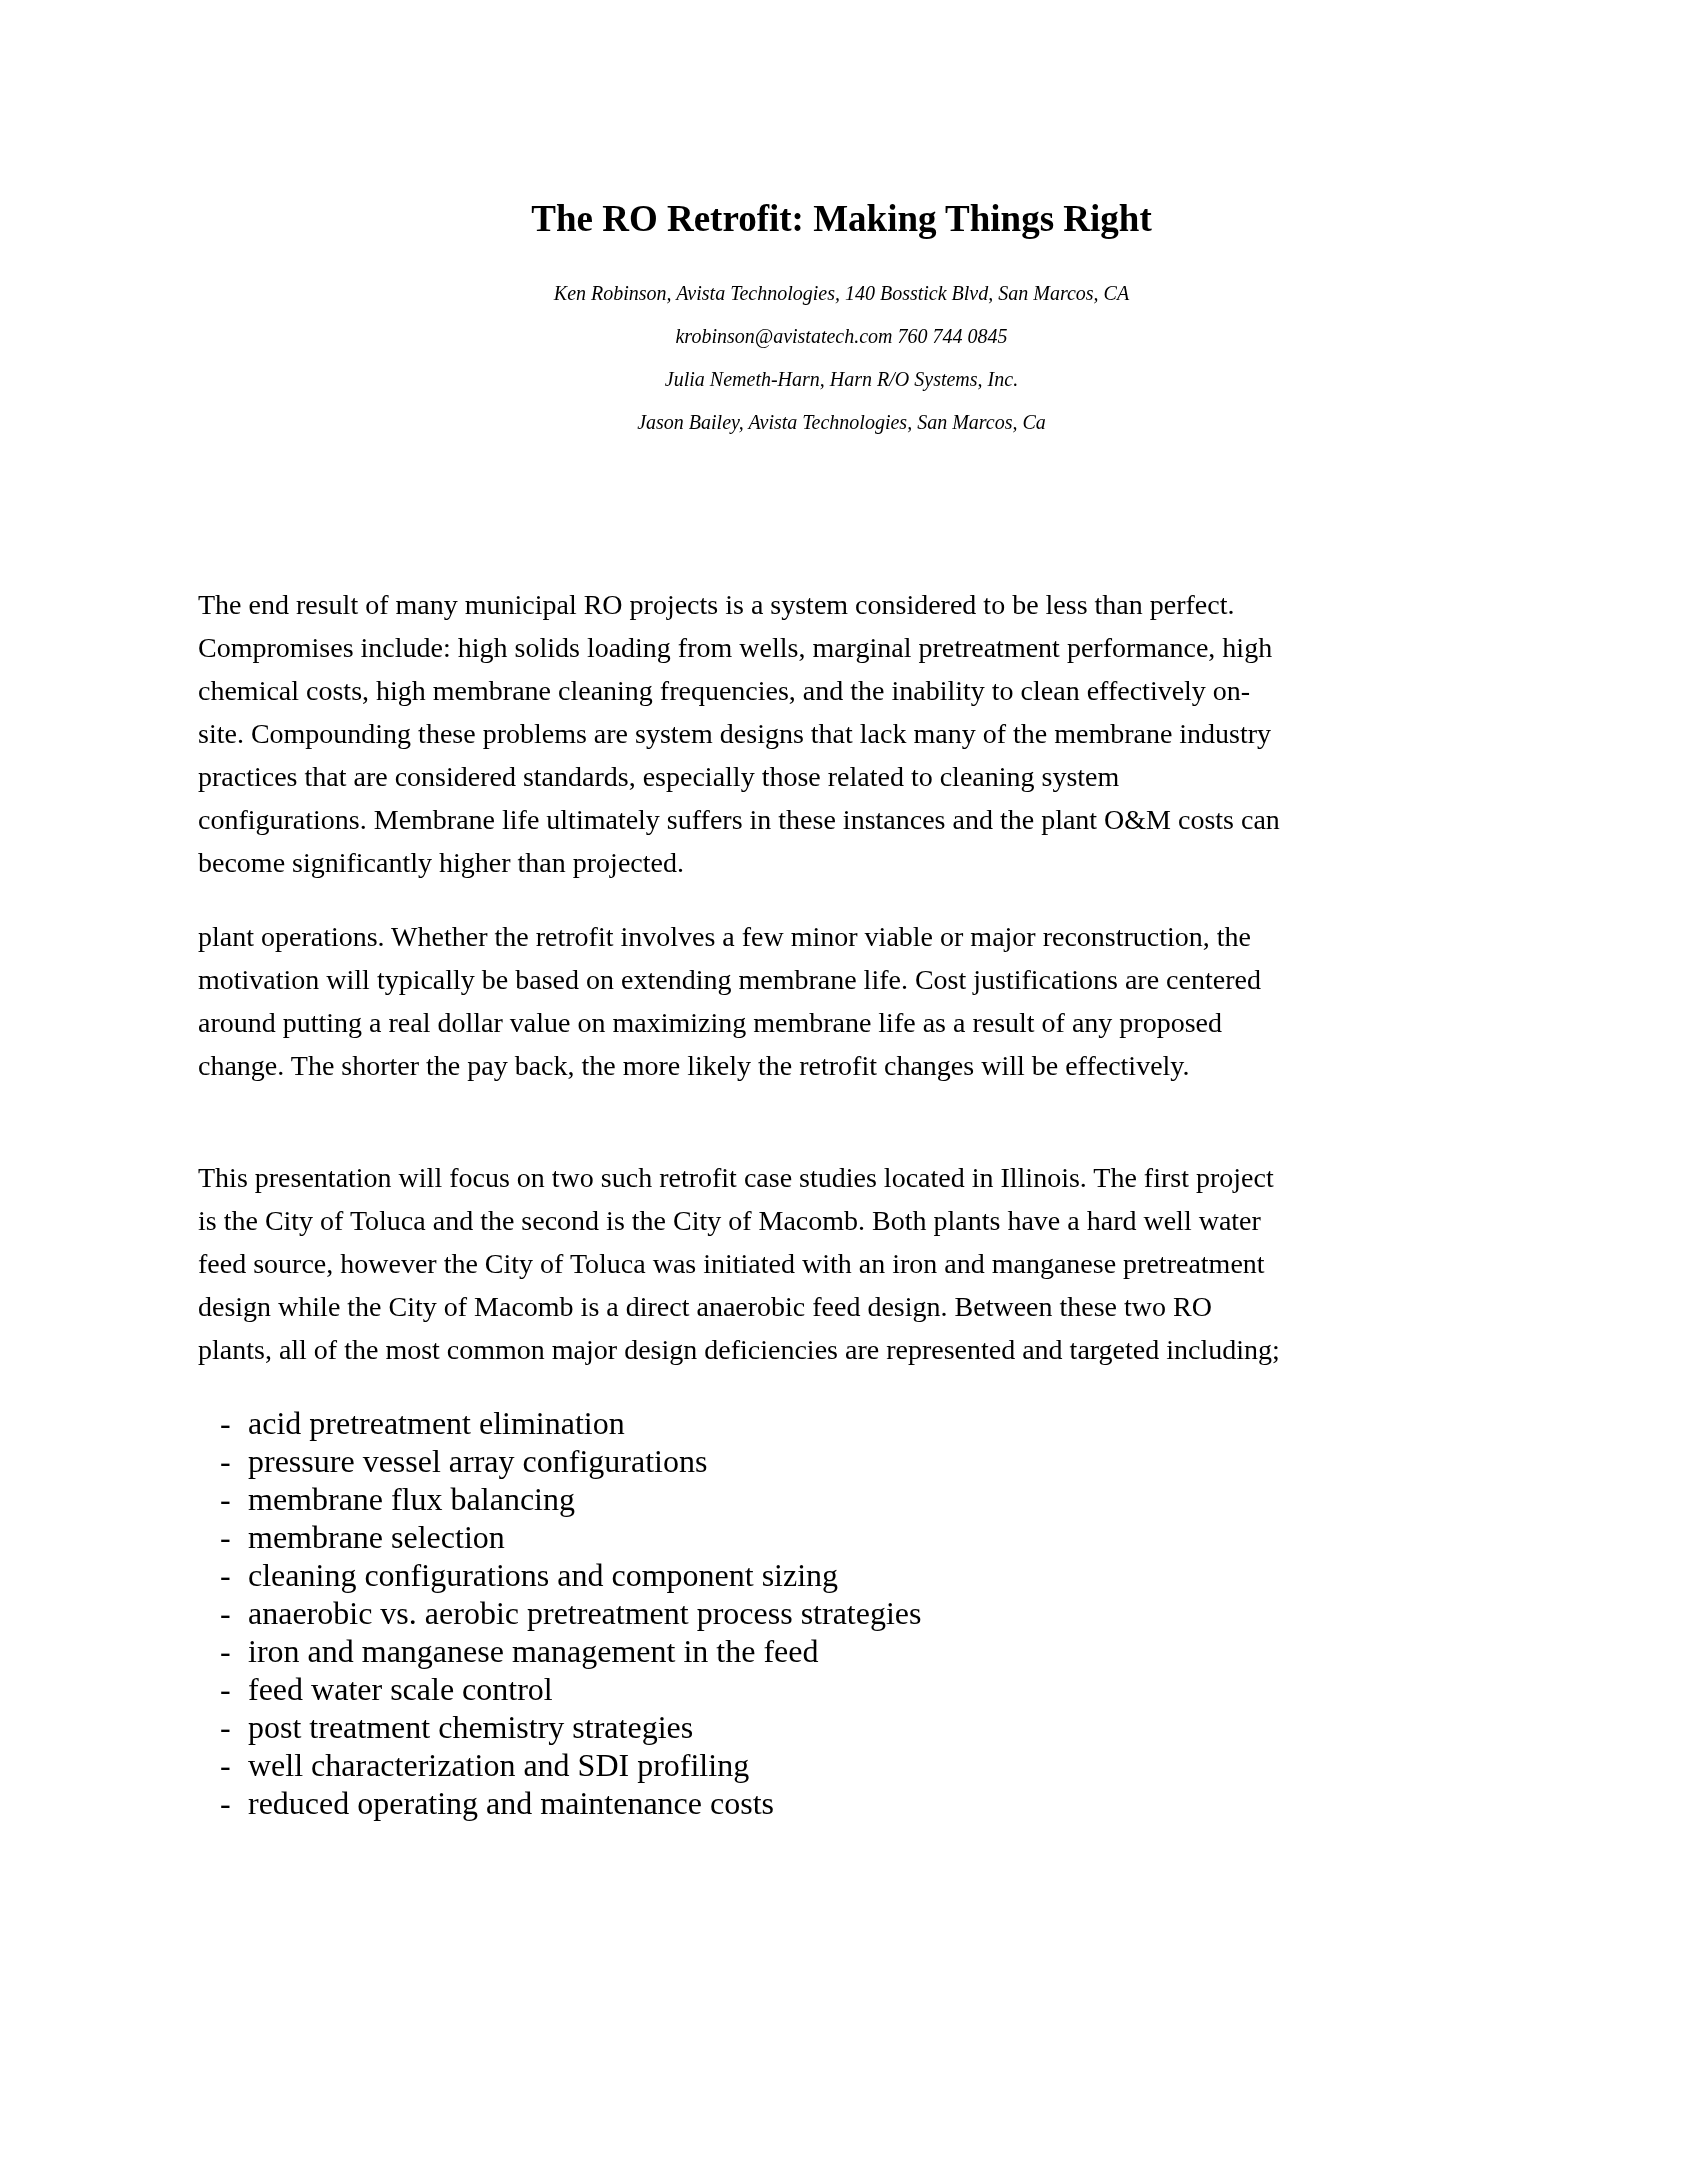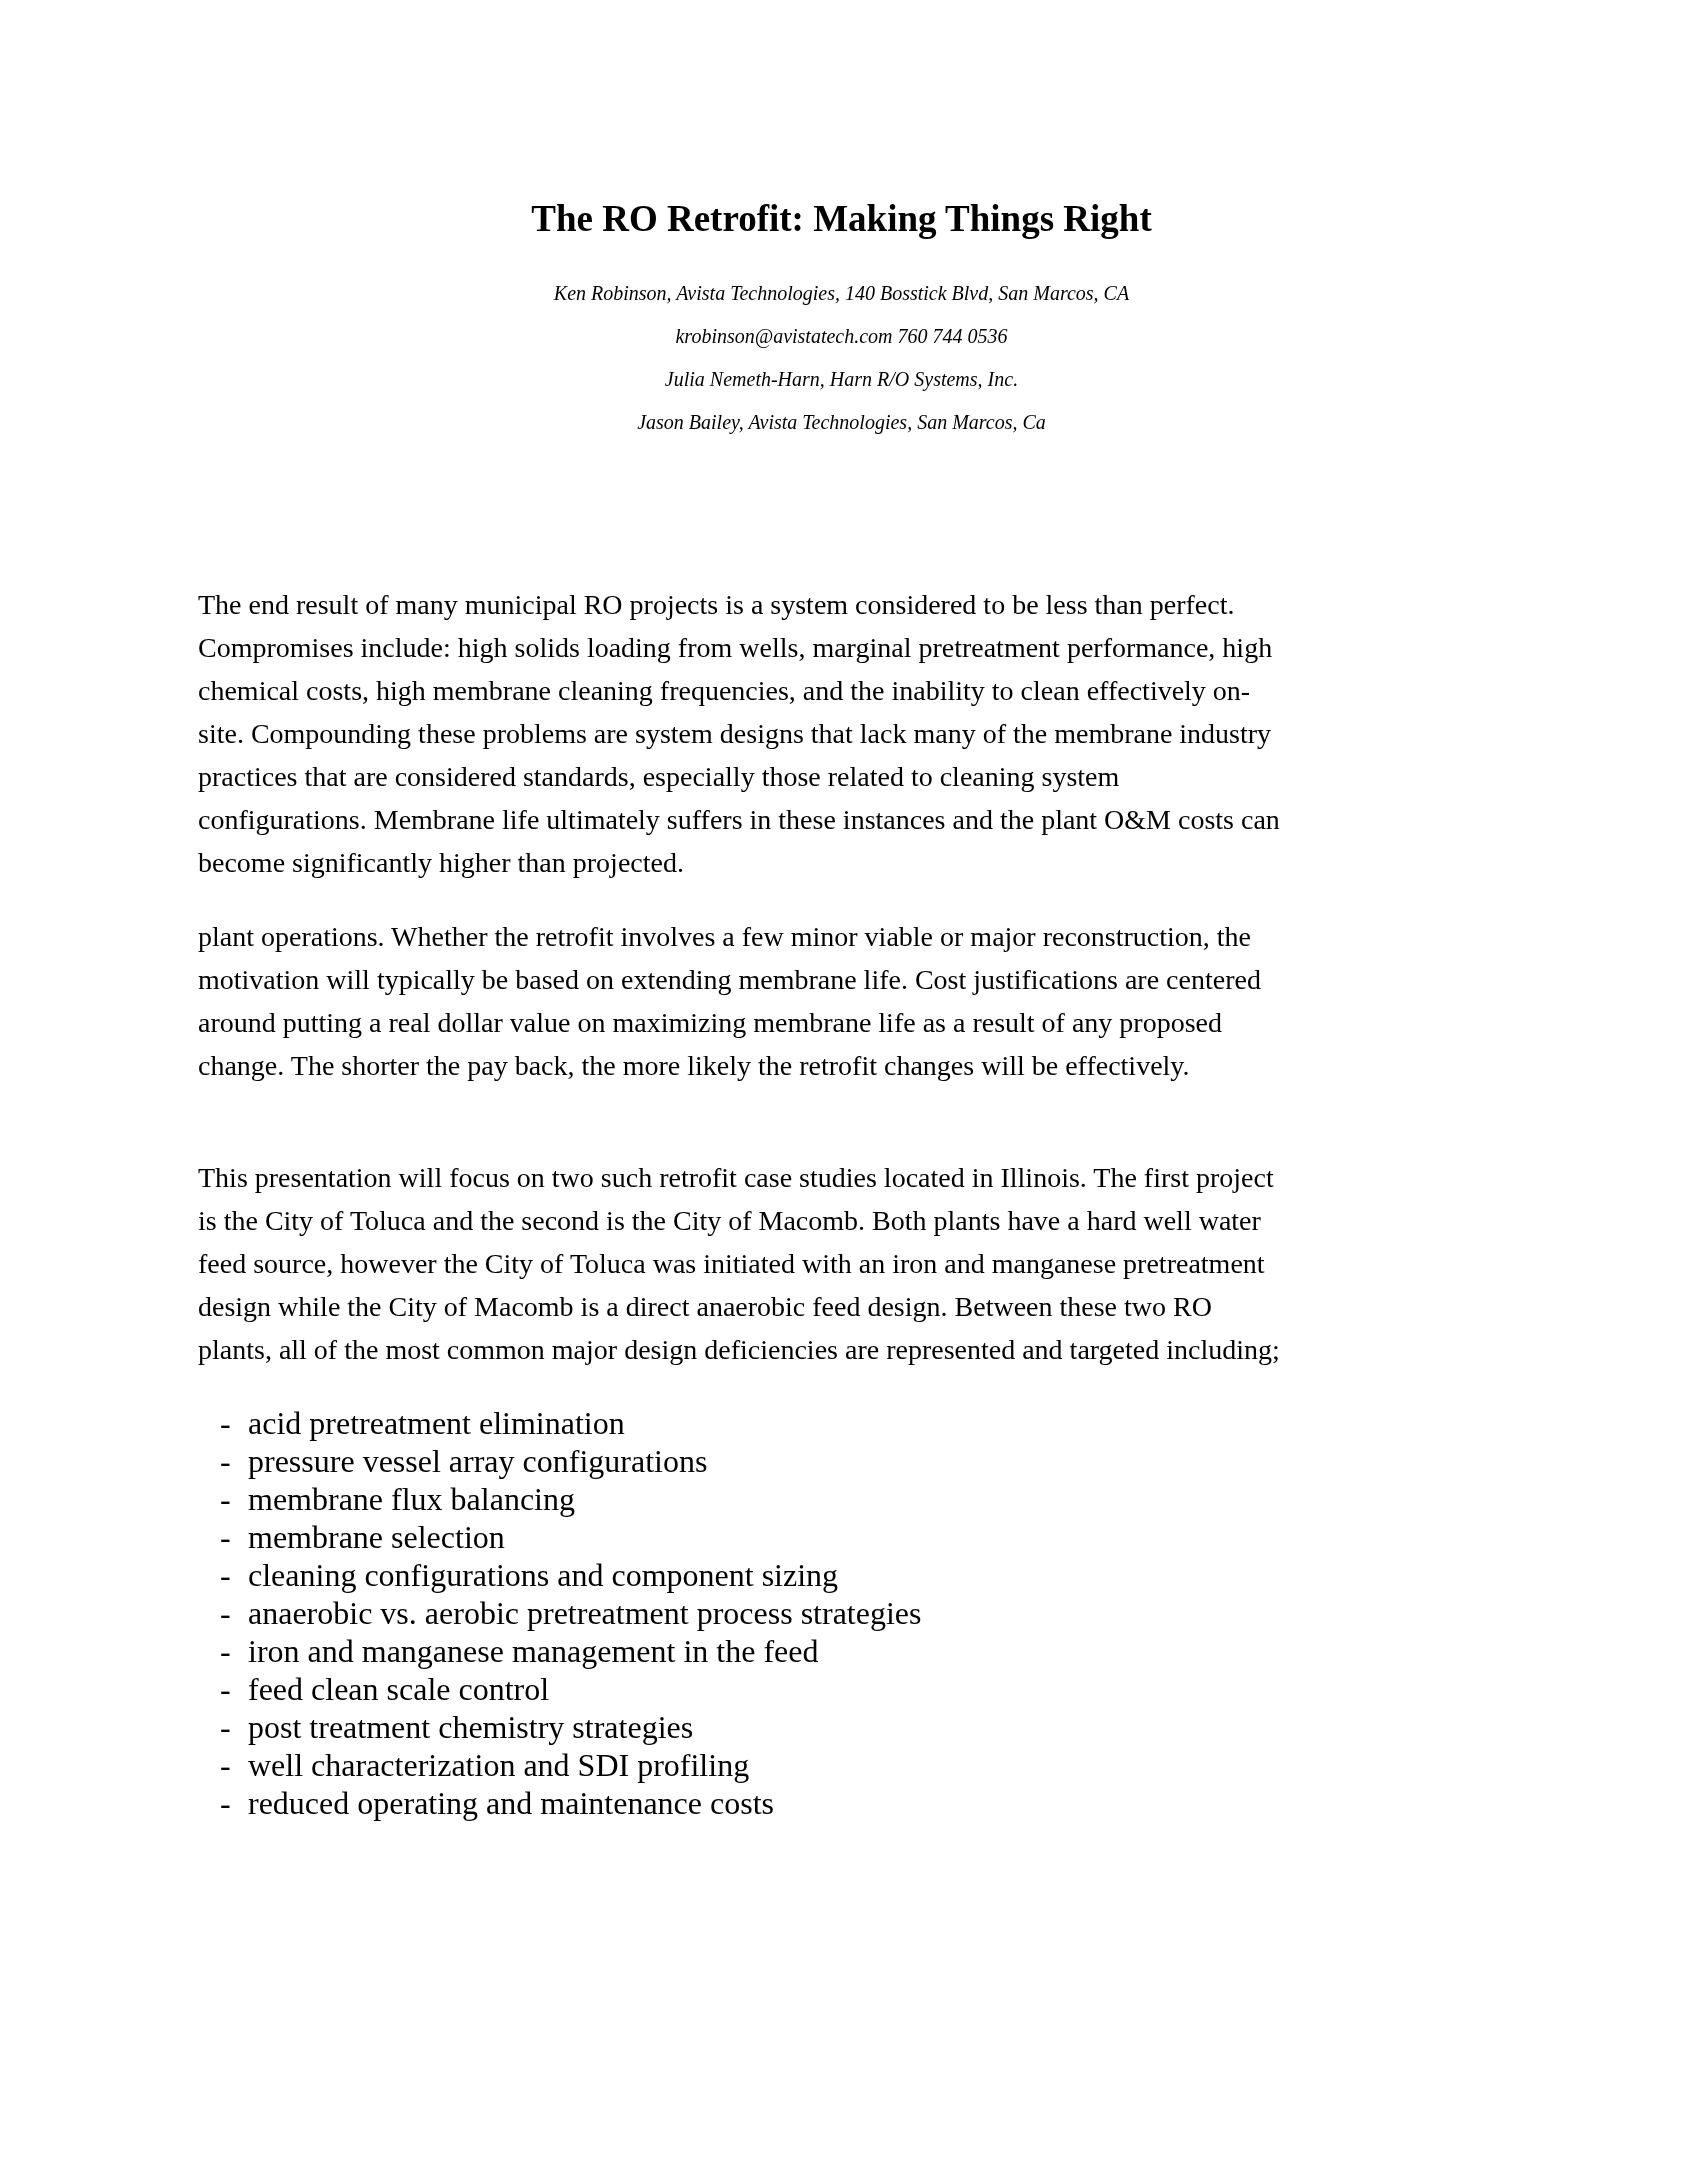--- a/index.html
+++ b/index.html
@@ -19,21 +19,21 @@
 </style>
 </head>
 <body>
 
 <div class="page">
 
   <div class="title">The RO Retrofit: Making Things Right</div>
 
   <div class="authors">
     <span class="line">Ken Robinson, Avista Technologies, 140 Bosstick Blvd, San Marcos, CA</span>
-    <span class="line">krobinson@avistatech.com 760 744 0536</span>
+    <span class="line">krobinson@avistatech.com 760 744 0845</span>
     <span class="line">Julia Nemeth-Harn, Harn R/O Systems, Inc.</span>
     <span class="line">Jason Bailey, Avista Technologies, San Marcos, Ca</span>
   </div>
 
   <div class="para" style="top:583px;">
     <span class="line">The end result of many municipal RO projects is a system considered to be less than perfect.</span>
     <span class="line">Compromises include: high solids loading from wells, marginal pretreatment performance, high</span>
     <span class="line">chemical costs, high membrane cleaning frequencies, and the inability to clean effectively on-</span>
     <span class="line">site. Compounding these problems are system designs that lack many of the membrane industry</span>
     <span class="line">practices that are considered standards, especially those related to cleaning system</span>
@@ -80,21 +80,21 @@
     <li>
         <span class="dash">-</span>
         <span>anaerobic vs. aerobic pretreatment process strategies</span>
       </li>
     <li>
         <span class="dash">-</span>
         <span>iron and manganese management in the feed</span>
       </li>
     <li>
         <span class="dash">-</span>
-        <span>feed clean scale control</span>
+        <span>feed water scale control</span>
       </li>
     <li>
         <span class="dash">-</span>
         <span>post treatment chemistry strategies</span>
       </li>
     <li>
         <span class="dash">-</span>
         <span>well characterization and SDI profiling</span>
       </li>
     <li>

